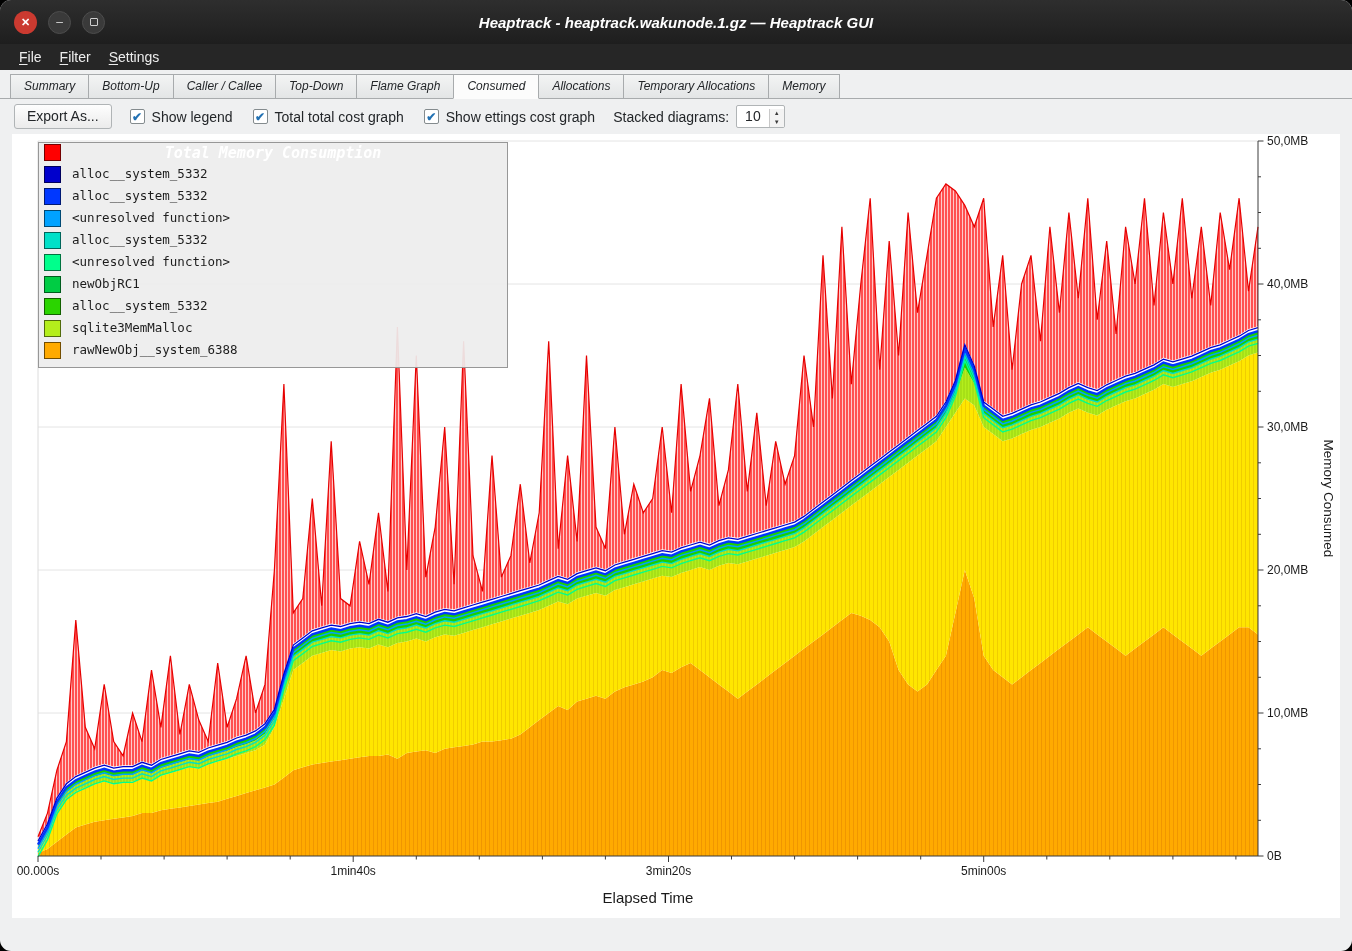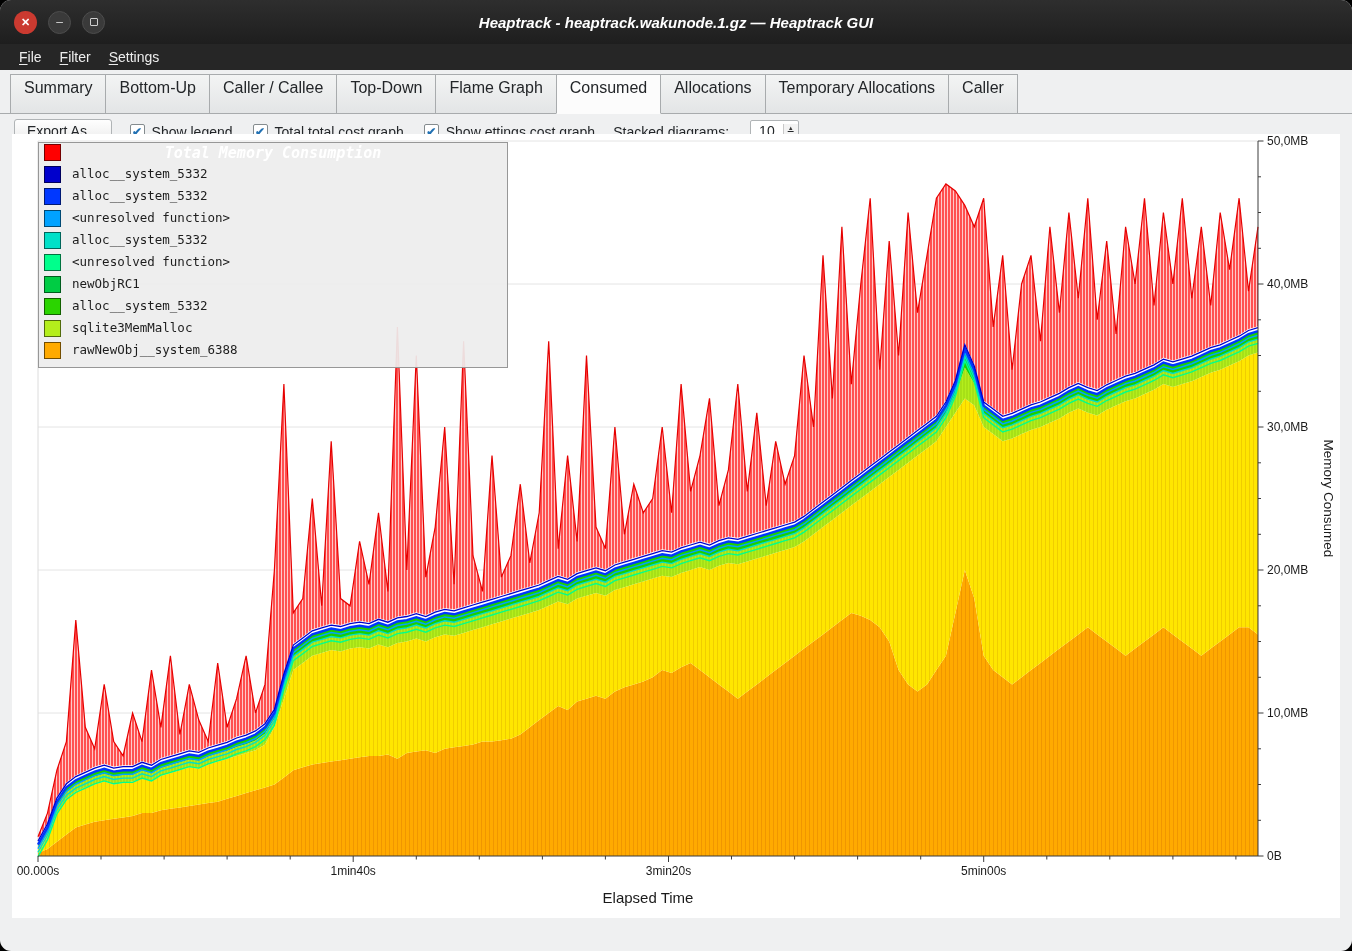--- a/index.html
+++ b/index.html
@@ -15,32 +15,32 @@
   .wbtn.close{background:#cb3a30;color:#fff;font-size:11px;font-weight:bold;}
   .wbtn.min,.wbtn.max{background:#3a3a3a;border:1px solid #4d4d4d;}
   .maxsq{width:8px;height:8px;border:1.5px solid #cfcfcf;border-radius:1px;display:block;}
   .title{width:100%;text-align:center;color:#fff;font-weight:bold;font-size:15px;font-style:italic;}
   
   .menubar{height:26px;background:#262626;display:flex;align-items:center;padding:0 10px;}
   .menu-item{color:#ededed;font-size:14px;padding:3px 9px;}
   .menu-item u{text-underline-offset:2px;}
   
   .tabbar{background:#eff0f1;padding:4px 0 0 10px;border-bottom:1px solid #a8abad;display:flex;align-items:flex-end;}
-  .tab{display:inline-block;font-size:16px;color:#232629;background:linear-gradient(#f3f4f4,#e3e5e6);
-       border:1px solid #a8abad;padding:4px 13px 16px;margin-right:-1px;margin-bottom:-1px;position:relative;}
+  .tab{display:inline-block;font-size:12px;color:#232629;background:linear-gradient(#f3f4f4,#e3e5e6);
+       border:1px solid #a8abad;padding:4px 13px 5px;margin-right:-1px;margin-bottom:-1px;position:relative;font-style:italic;}
   .tab.active{background:#fcfcfc;border-bottom:1px solid #fcfcfc;z-index:2;}
   
   .toolbar{display:flex;align-items:center;gap:18px;padding:7px 14px 6px;height:34px;font-size:14px;color:#232629;}
   .btn{background:linear-gradient(#fefefe,#ebebeb);border:1px solid #b0b4b6;border-radius:3px;
        padding:3px 12px 4px;font-size:14px;color:#232629;font-family:inherit;}
   #cbs{display:flex;gap:20px;align-items:center;}
   .cb{display:flex;align-items:center;gap:7px;}
   .cbbox{width:15px;height:15px;background:#fff;border:1px solid #848b8e;border-radius:2px;
          display:flex;align-items:center;justify-content:center;font-size:12px;font-weight:bold;color:#2271b3;line-height:1;}
-  .spingroup{display:flex;align-items:center;gap:21px;text-decoration:underline;}
+  .spingroup{display:flex;align-items:center;gap:7px;}
   .spin{display:flex;align-items:flex-end;background:#fff;border:1px solid #b0b4b6;border-radius:2px;}
   .spinval{padding:2px 8px 3px;font-size:14px;}
   .spinarrows{display:flex;flex-direction:column;justify-content:center;border-left:1px solid #c8c8c8;background:#f3f3f3;}
   .spinarrows span{font-size:6px;color:#3a3a3a;padding:1px 4px;line-height:1.2;}
   
   #chartwrap{position:absolute;left:12px;right:12px;top:134px;bottom:33px;background:#fff;}
   #chart-svg{position:absolute;inset:0;width:100%;height:100%;}
   #chart-svg text{font-family:"Liberation Sans",sans-serif;fill:#1a1a1a;}
   #legend{position:absolute;left:26px;top:8px;width:470px;background:rgba(237,237,237,0.93);
           border:1px solid #979797;font-family:"DejaVu Sans Mono",monospace;font-size:12.5px;color:#1d1d1d;padding:1px 0 3px;}
@@ -76,21 +76,21 @@
 
   <div class="tabbar">
       <div class="tab">Summary</div>
       <div class="tab">Bottom-Up</div>
       <div class="tab">Caller / Callee</div>
       <div class="tab">Top-Down</div>
       <div class="tab">Flame Graph</div>
       <div class="tab active">Consumed</div>
       <div class="tab">Allocations</div>
       <div class="tab">Temporary Allocations</div>
-      <div class="tab">Caller</div>
+      <div class="tab">Memory</div>
     </div>
 
   <div class="toolbar">
     <button class="btn">Export As...</button>
     <div id="cbs">
         <div class="cb">
           <span class="cbbox">✔</span>
           <span>Show legend</span>
         </div>
         <div class="cb">

